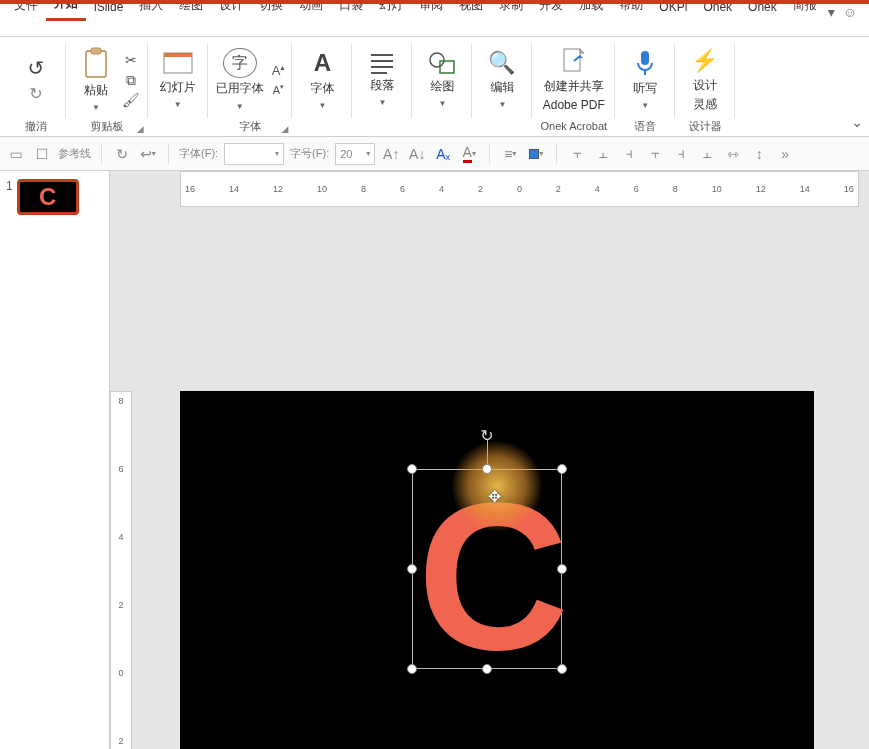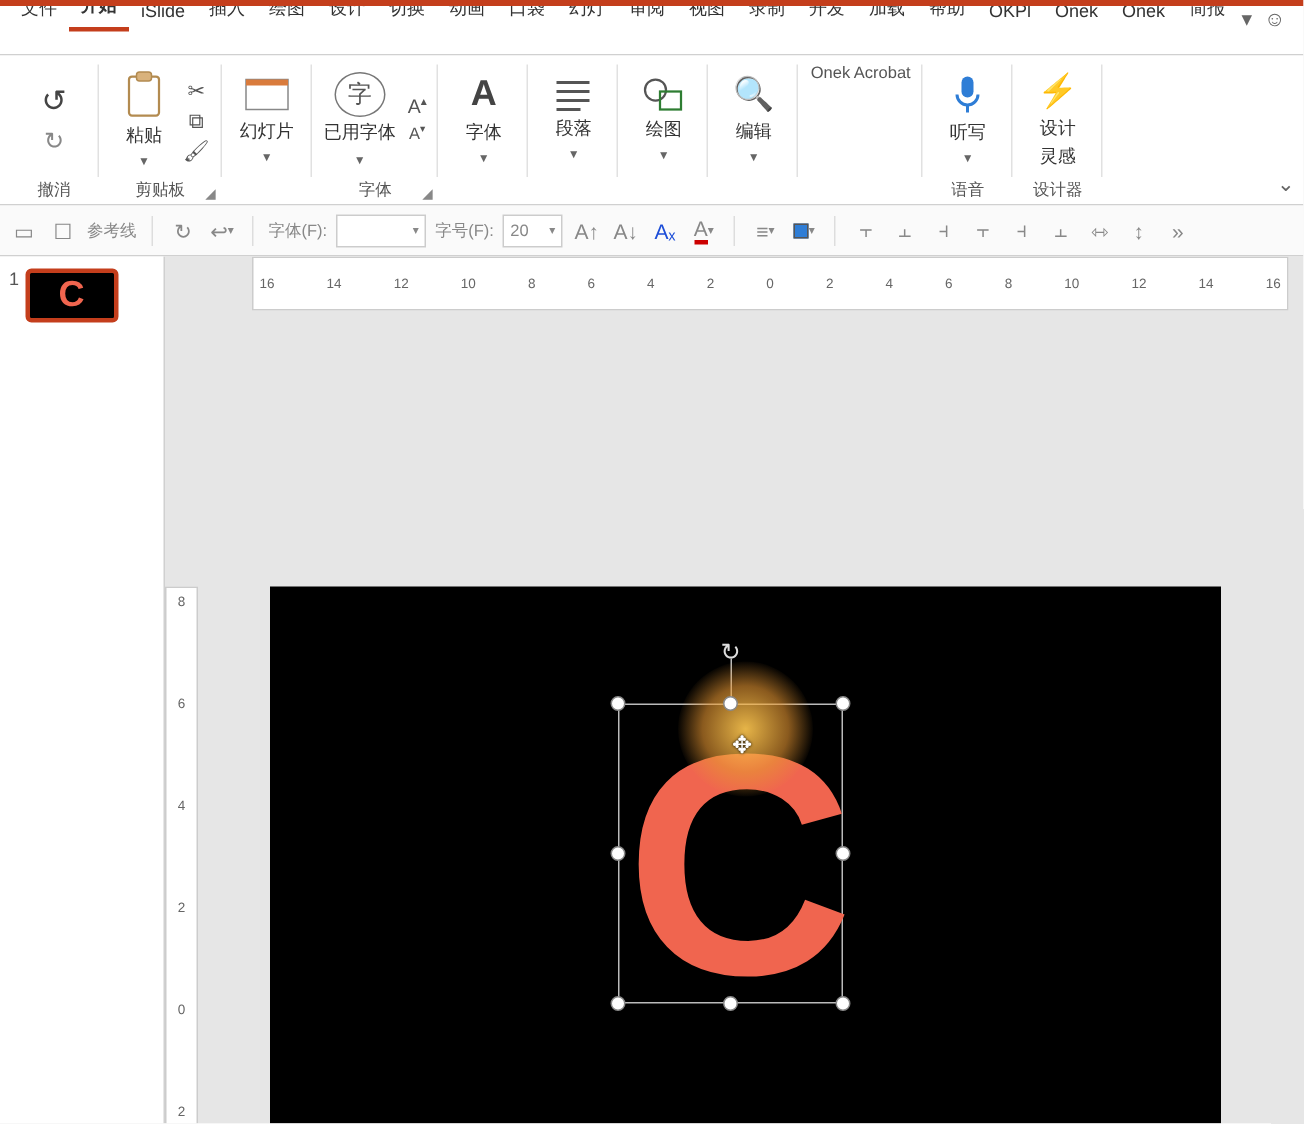--- a/index.html
+++ b/index.html
@@ -33,21 +33,21 @@
   .tb-select.num{width:40px;}
   .tb-icon{width:20px;height:20px;display:flex;align-items:center;justify-content:center;font-size:14px;color:#888;}
   
   .workspace{flex:1;display:flex;min-height:0;background:#e6e6e6;position:relative;}
   .thumb-pane{width:110px;background:#fff;border-right:1px solid #d0d0d0;padding:8px 6px;}
   .thumb-wrap{display:flex;align-items:flex-start;gap:4px;}
   .thumb-num{font-size:12px;color:#555;}
   .thumb{width:62px;height:36px;background:#000;border:3px solid #c43e1c;border-radius:4px;display:flex;align-items:center;justify-content:center;}
   .thumb-letter{font-weight:900;font-size:24px;color:#f0654f;font-family:Arial,sans-serif;}
   .editor{flex:1;position:relative;overflow:hidden;}
-  .ruler-h{position:absolute;left:58px;right:10px;top:0;height:18px;background:#fff;border:1px solid #ccc;font-size:9px;color:#666;display:flex;align-items:center;justify-content:space-between;padding:17px 4px;}
+  .ruler-h{position:absolute;left:70px;right:10px;top:0;height:18px;background:#fff;border:1px solid #ccc;font-size:9px;color:#666;display:flex;align-items:center;justify-content:space-between;padding:17px 4px;}
   .ruler-h span{letter-spacing:0;}
   .ruler-v{position:absolute;left:0;top:220px;width:22px;height:360px;background:#fff;border:1px solid #ccc;font-size:9px;color:#666;display:flex;flex-direction:column;align-items:center;justify-content:space-between;padding:4px 0;}
   .canvas-area{position:absolute;left:70px;top:220px;width:634px;height:360px;background:#e6e6e6;}
   .slide{position:absolute;left:0;top:0;width:634px;height:360px;background:#000;}
   
   .sel-box{position:absolute;left:232px;top:78px;width:150px;height:200px;}
   .handle{position:absolute;width:10px;height:10px;background:#fff;border:1px solid #888;border-radius:50%;}
   .h-nw{left:-5px;top:-5px;} .h-n{left:calc(50% - 5px);top:-5px;} .h-ne{right:-5px;top:-5px;}
   .h-w{left:-5px;top:calc(50% - 5px);} .h-e{right:-5px;top:calc(50% - 5px);}
   .h-sw{left:-5px;bottom:-5px;} .h-s{left:calc(50% - 5px);bottom:-5px;} .h-se{right:-5px;bottom:-5px;}
@@ -214,20 +214,34 @@
         <div class="big-btn">
           <div class="icon-box" style="font-size:22px;color:#555;">🔍</div>
           <div class="lbl">编辑</div>
           <div class="drop">▼</div>
         </div>
       </div>
       <div class="group-label"></div>
     </div>
 
     <div class="group">
+      <div class="group-body">
+        <div class="big-btn">
+          <div class="icon-box">
+            <svg width="28" height="28" viewBox="0 0 28 28">
+                <rect x="4" y="2" width="16" height="22" fill="#fff" stroke="#888"></rect>
+                <path d="M20 2 L24 6 L20 6 Z" fill="#ccc" stroke="#888"></path>
+                <path d="M14 14 l6 -5" stroke="#2e7dd6" stroke-width="2"></path>
+                <polygon points="20,8 23,11 17,11" fill="#2e7dd6"></polygon>
+              </svg>
+          </div>
+          <div class="lbl">创建并共享</div>
+          <div class="lbl">Adobe PDF</div>
+        </div>
+      </div>
       <div class="group-label">Onek Acrobat</div>
     </div>
 
     <div class="group">
       <div class="group-body">
         <div class="big-btn">
           <div class="icon-box">
             <svg width="22" height="28" viewBox="0 0 22 28">
                 <rect x="7" y="2" width="8" height="14" rx="4" fill="#2e7dd6"></rect>
                 <path d="M4 14 a7 7 0 0 0 14 0" fill="none" stroke="#2e7dd6" stroke-width="2"></path>

